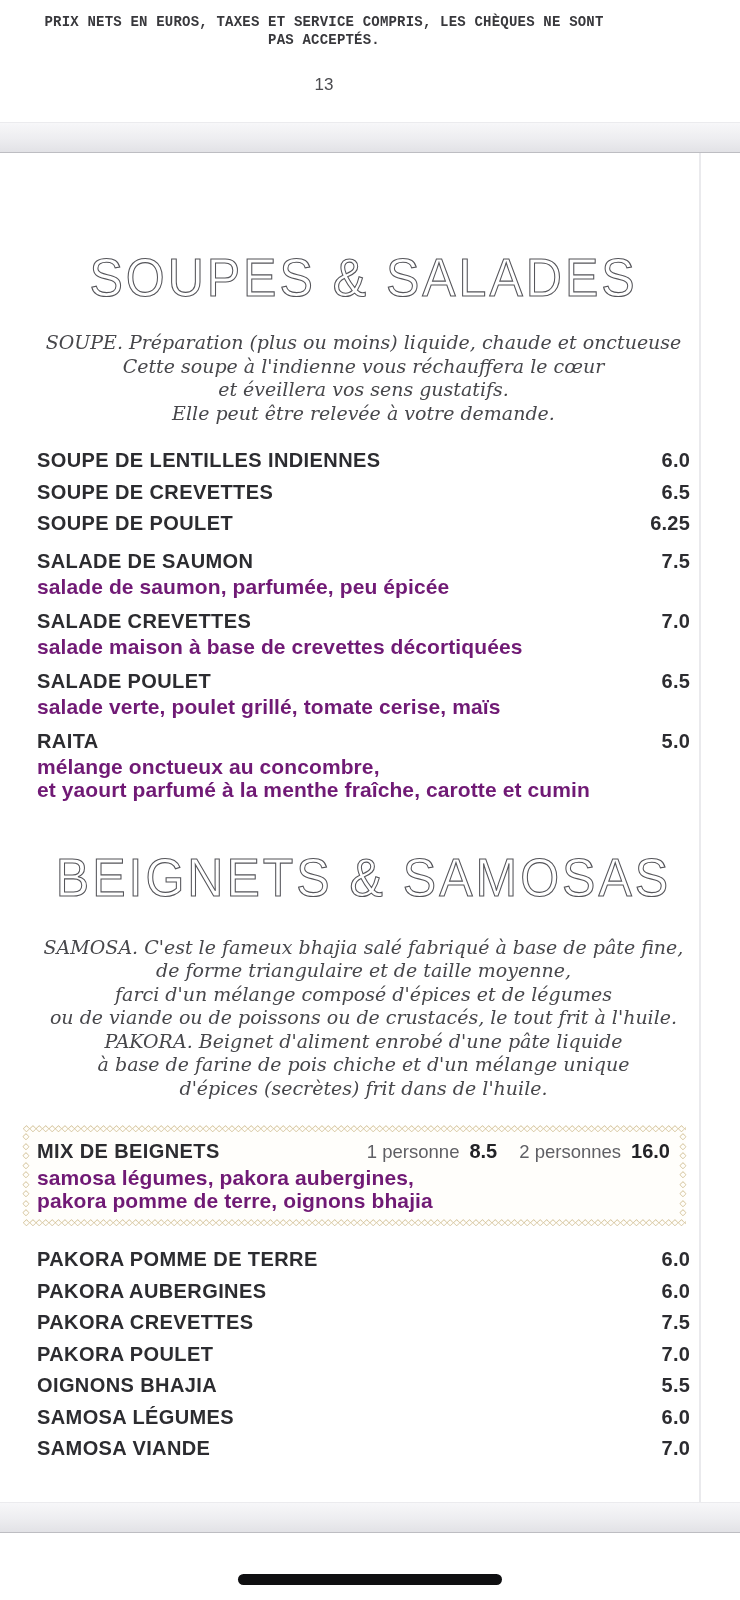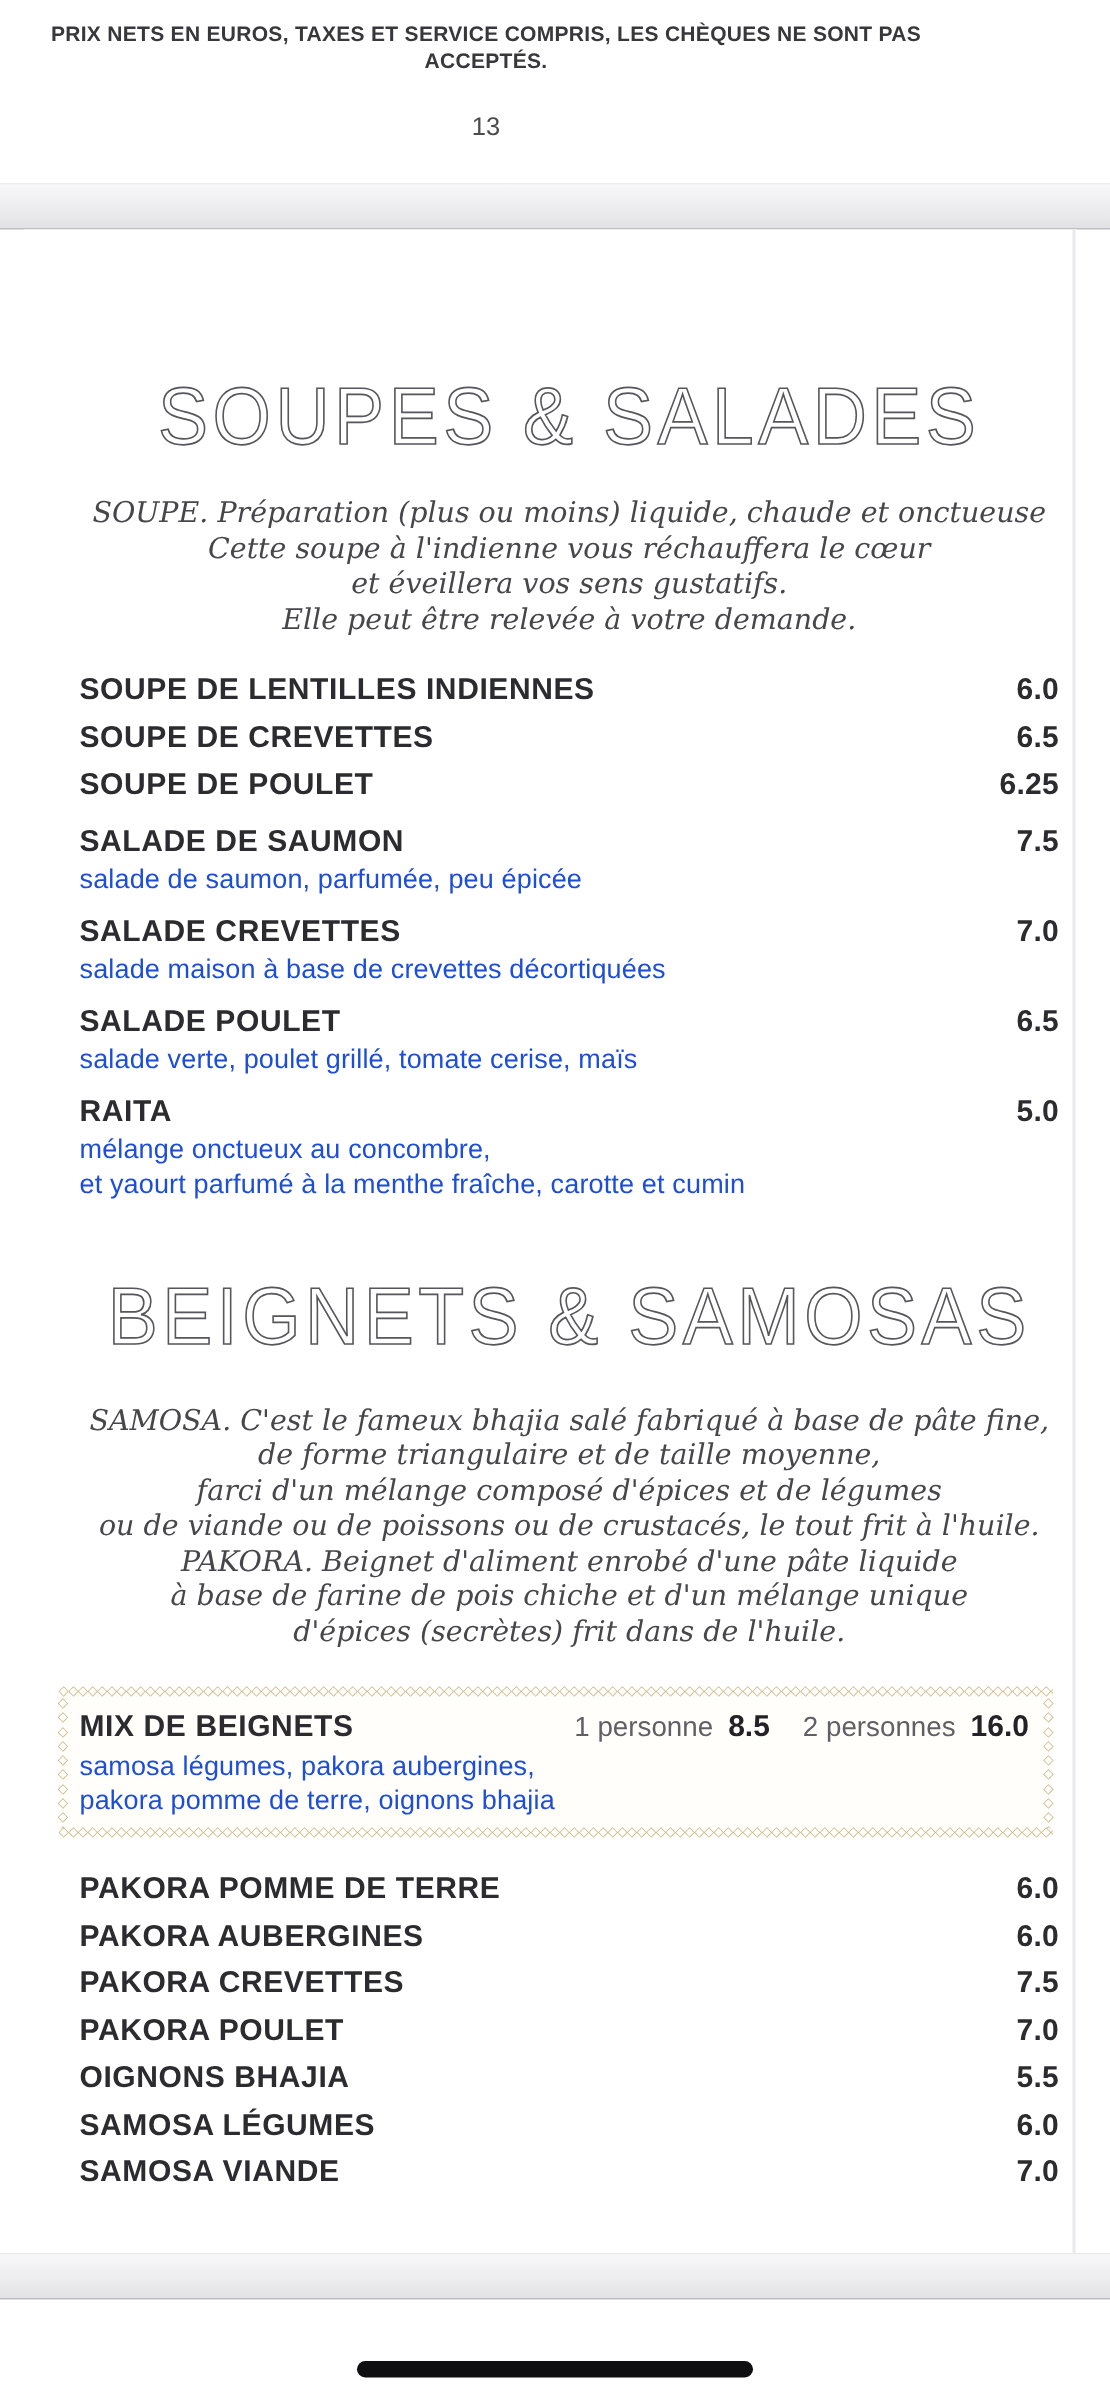--- a/index.html
+++ b/index.html
@@ -7,37 +7,37 @@
     position:relative; width:740px; height:1600px; overflow:hidden;
     background:#ffffff;
     font-family:"Liberation Sans","DejaVu Sans",sans-serif;
     -webkit-font-smoothing:antialiased;
   }
 
   
   .prev-page { position:absolute; top:0; left:0; width:740px; height:122px; background:#fff; }
   .prev-inner { margin-left:30px; width:588px; text-align:center; }
   .foot-note {
-    font-size:14px; font-weight:600; color:#38383c; letter-spacing:0.2px; line-height:18px;
+    font-size:14px; font-weight:600; color:#38383c; letter-spacing:0.2px; line-height:18px;font-family:Liberation Mono, monospace;
   }
   .prev-inner .foot-note { padding-top:13px; }
   .page-num { font-size:17px; font-weight:500; color:#4b4b4f; }
   .prev-inner .page-num { padding-top:26px; }
 
   
   .band {
     position:absolute; left:0; width:740px; height:31px; box-sizing:border-box;
     background:linear-gradient(180deg,#f7f7f9 0%,#ededf0 55%,#e2e2e6 100%);
     border-top:1px solid #ebebee; border-bottom:1px solid #bdbdc2;
   }
   .band1 { top:122px; }
   .band2 { top:1502px; }
 
   
-  .menu-page { position:absolute; top:153px; left:16px; width:702px; height:1349px; background:#fff; overflow:hidden; }
+  .menu-page { position:absolute; top:153px; left:0; width:702px; height:1349px; background:#fff; overflow:hidden; }
   .menu-page::after { content:""; position:absolute; top:0; bottom:0; right:1px; width:2px; background:#eaeaed; }
   .content { margin-left:37px; width:653px; }
 
   .sec-title {
     text-align:center; font-size:50px; line-height:53px; font-weight:400;
     letter-spacing:3px; color:#7d7d82; transform:scaleY(1.08); transform-origin:center top;
     white-space:nowrap;
   }
   @supports (-webkit-text-stroke: 1px #000) {
     .sec-title { color:transparent; -webkit-text-stroke:1.05px #56565b; }
@@ -49,21 +49,21 @@
     text-align:center;
     font-family:"DejaVu Serif","Liberation Serif",serif; font-style:italic;
     font-size:19px; line-height:23.5px; color:#47474b;
   }
 
   .plain-list { margin-top:20px; }
   .row { display:flex; justify-content:space-between; align-items:baseline; }
   .plain-list .row, .list3 .row { height:31.5px; align-items:center; }
   .iname { font-size:20px; font-weight:700; color:#2c2c30; letter-spacing:0.4px; }
   .iprice { font-size:20px; font-weight:600; color:#2c2c30; letter-spacing:0.2px; }
-  .desc { font-size:18px; font-weight:400; color:#1d4ed8; line-height:23px; letter-spacing:0.1px; }
+  .desc { font-size:21px; font-weight:700; color:#701a75; line-height:23px; letter-spacing:0.1px; }
 
   .detailed-list { margin-top:5px; }
   .ditem { padding:2px 0 7px 0; }
   .ditem .row { line-height:28px; }
 
   
   .mixbox {
     position:relative; margin-top:26px; margin-left:-14px; width:663px;
     box-sizing:border-box; padding:14px 16px 12px 14px; background:#fffefb;
   }

